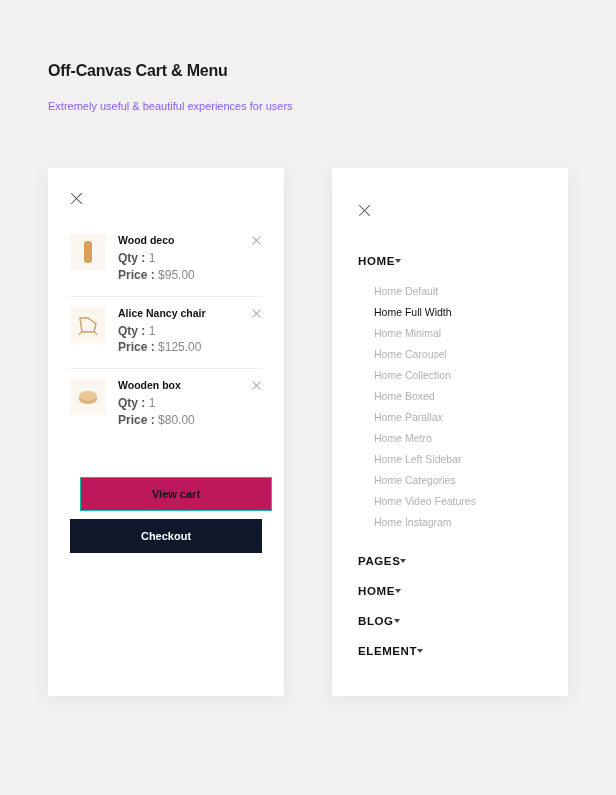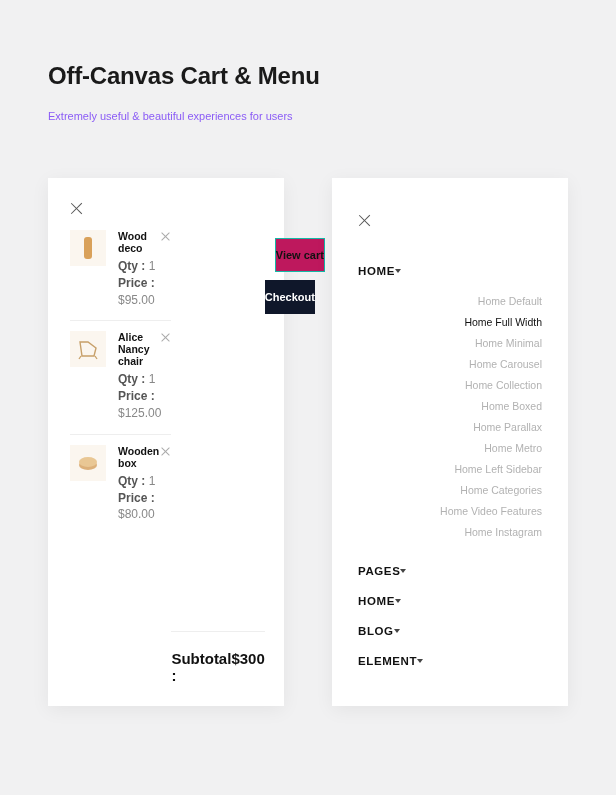--- a/index.html
+++ b/index.html
@@ -8,21 +8,21 @@
     height: 795px;
     background: #f1f1f2;
     font-family: -apple-system, "Helvetica Neue", Arial, sans-serif;
     color: #111;
     overflow: hidden;
   }
   .page {
     padding: 62px 48px 0 48px;
   }
   .heading {
-    font-size: 24px;
+    font-size: 16px;
     font-weight: 600;
     letter-spacing: -0.2px;
     color: #1a1a1a;
   }
   .subheading {
     margin-top: 20px;
     font-size: 11px;
     color: #8b5cf6;
   }
   .panels {
@@ -35,21 +35,21 @@
     width: 236px;
     height: 528px;
     box-shadow: 0 4px 18px rgba(0,0,0,0.06);
     position: relative;
   }
 
   
   .cart {
     padding: 24px 22px 22px 22px;
     display: flex;
-    flex-direction: row;
+    flex-direction: column;
   }
   .close-x {
     width: 14px; height: 14px;
     position: relative;
     cursor: pointer;
   }
   .close-x::before, .close-x::after {
     content: "";
     position: absolute;
     left: 6px; top: -1px;
@@ -162,21 +162,20 @@
     cursor: pointer;
   }
   .caret {
     width: 0; height: 0;
     border-left: 3.5px solid transparent;
     border-right: 3.5px solid transparent;
     border-top: 4px solid #444;
   }
   .submenu {
     padding: 4px 0 14px 16px;
-    text-align: right;
   }
   .sub-item {
     font-size: 10.5px;
     color: #b2b2b2;
     padding: 4.5px 0;
     cursor: pointer;
   }
   .sub-item.active {
     color: #111;
     font-weight: 500;
@@ -242,24 +241,20 @@
             <div class="item-meta">
               <span class="lbl">Qty :</span> <span>1</span><br>
               <span class="lbl">Price :</span> <span>$80.00</span>
             </div>
           </div>
           <div class="item-remove"></div>
         </div>
 
       </div>
 
-      <div class="subtotal">
-        <span>Subtotal :</span>
-        <span>$300</span>
-      </div>
 
       <div class="cart-buttons">
         <button class="btn btn-outline">View cart</button>
         <button class="btn btn-solid">Checkout</button>
       </div>
     </div>
 
     <div class="panel menu">
       <div class="close-x"></div>
 

